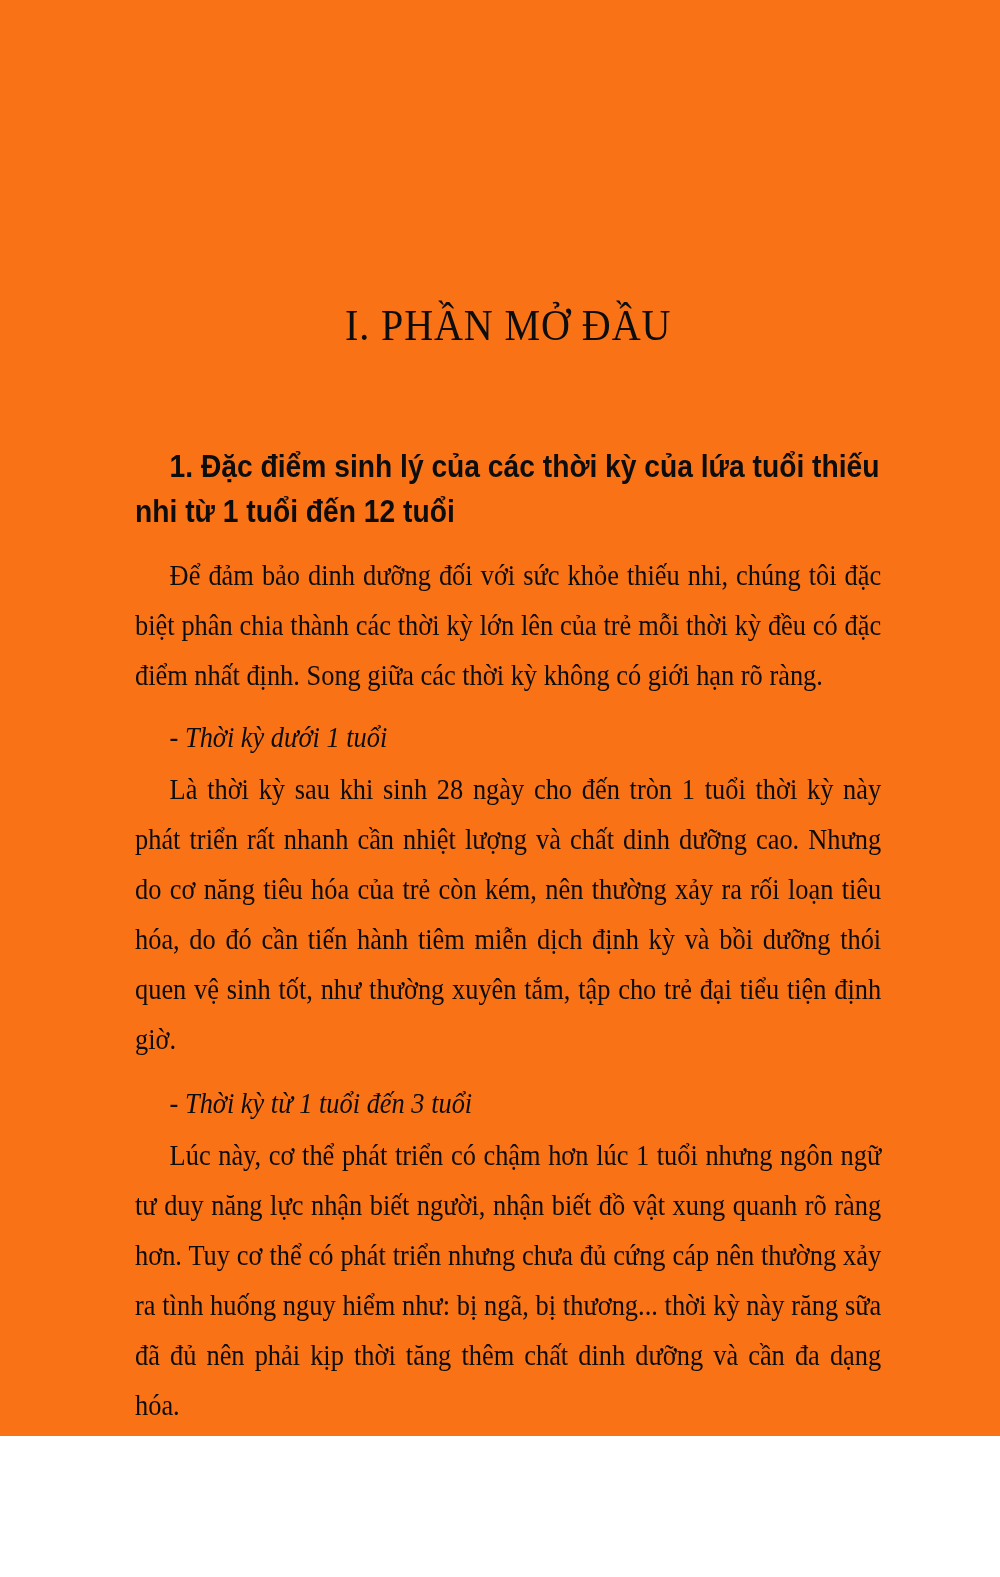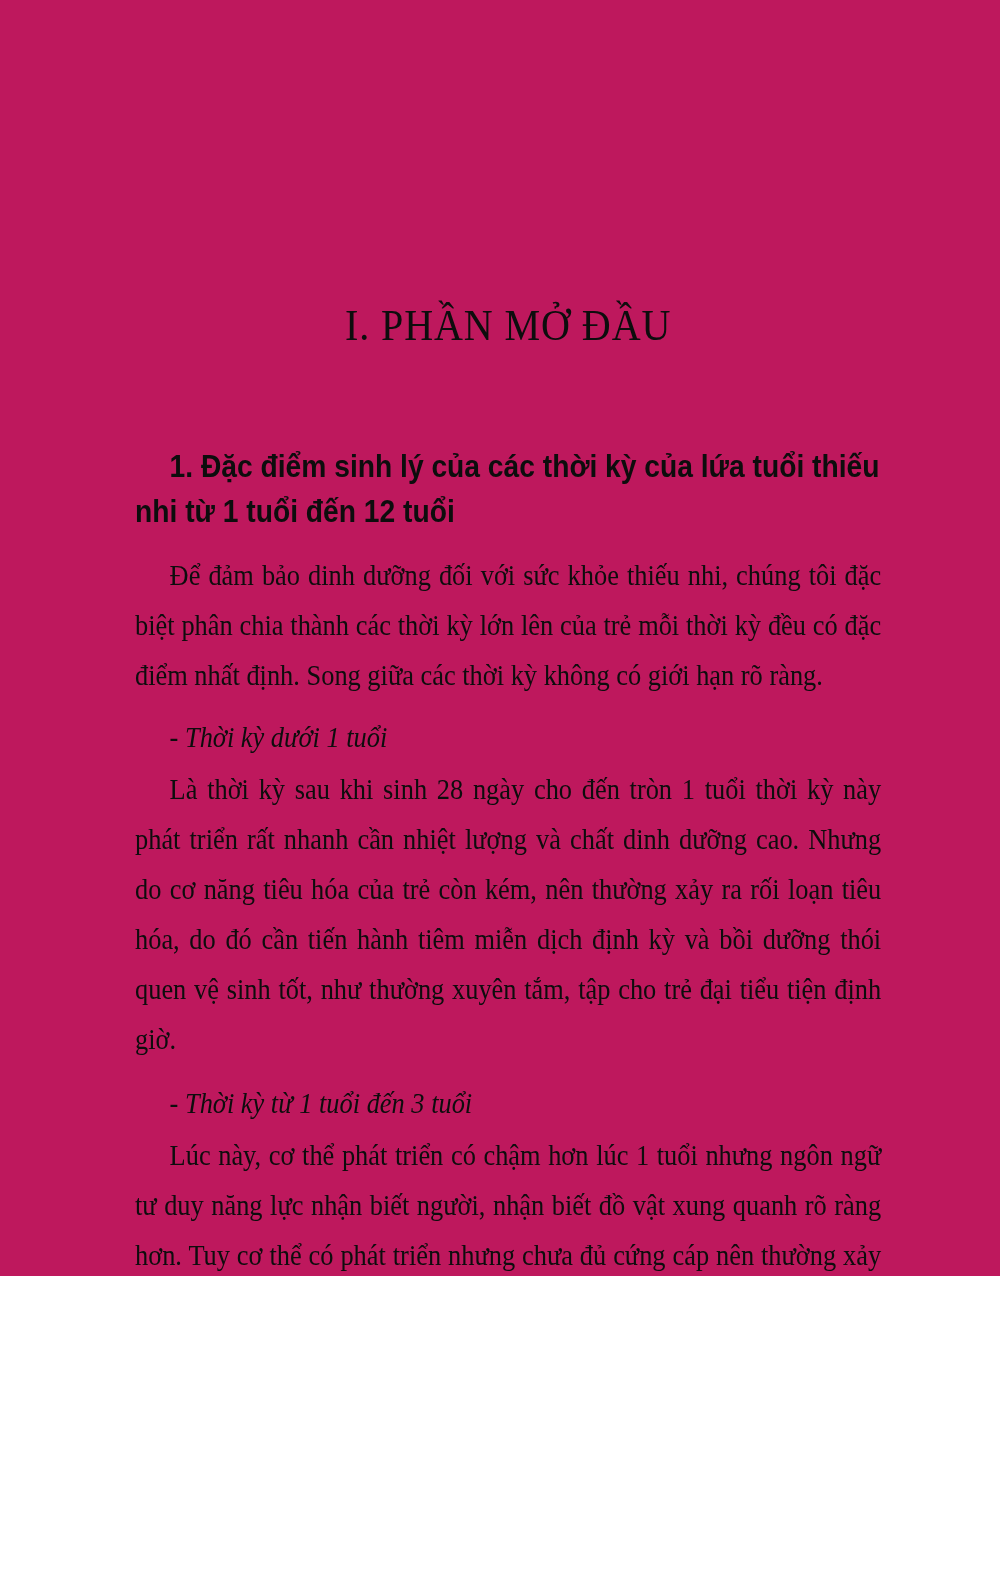--- a/index.html
+++ b/index.html
@@ -4,22 +4,22 @@
 <style>
   html, body { margin: 0; padding: 0; }
   body {
     width: 1000px;
     background: #ffffff;
     font-family: "Liberation Serif", serif;
   }
   .page {
     position: relative;
     width: 1000px;
-    height: 1276px;
-    background: #be185d;
+    height: 1436px;
+    background: #f97316;
     overflow: hidden;
   }
   .content {
     position: absolute;
     left: 135px;
     top: 0;
     width: 820px;
     transform: scaleX(0.91);
     transform-origin: top left;
     color: #0d0d0d;

